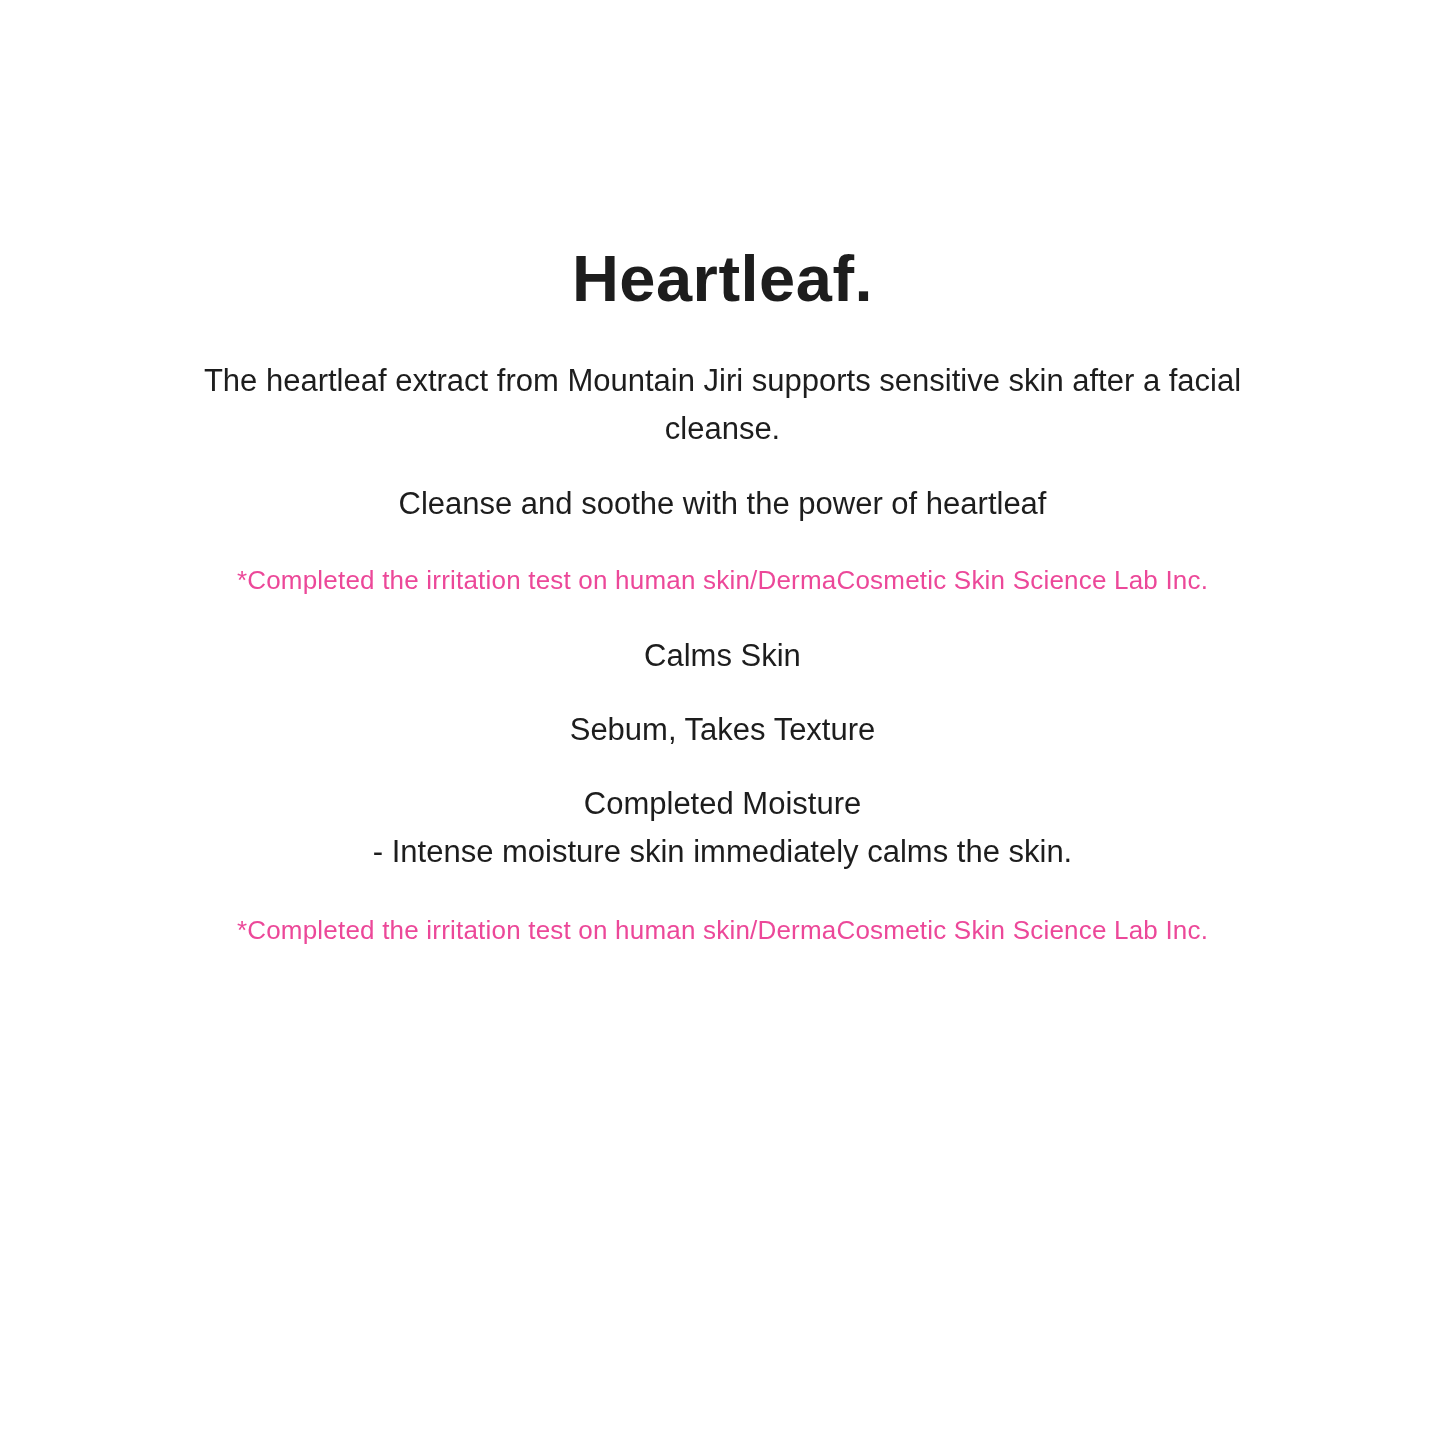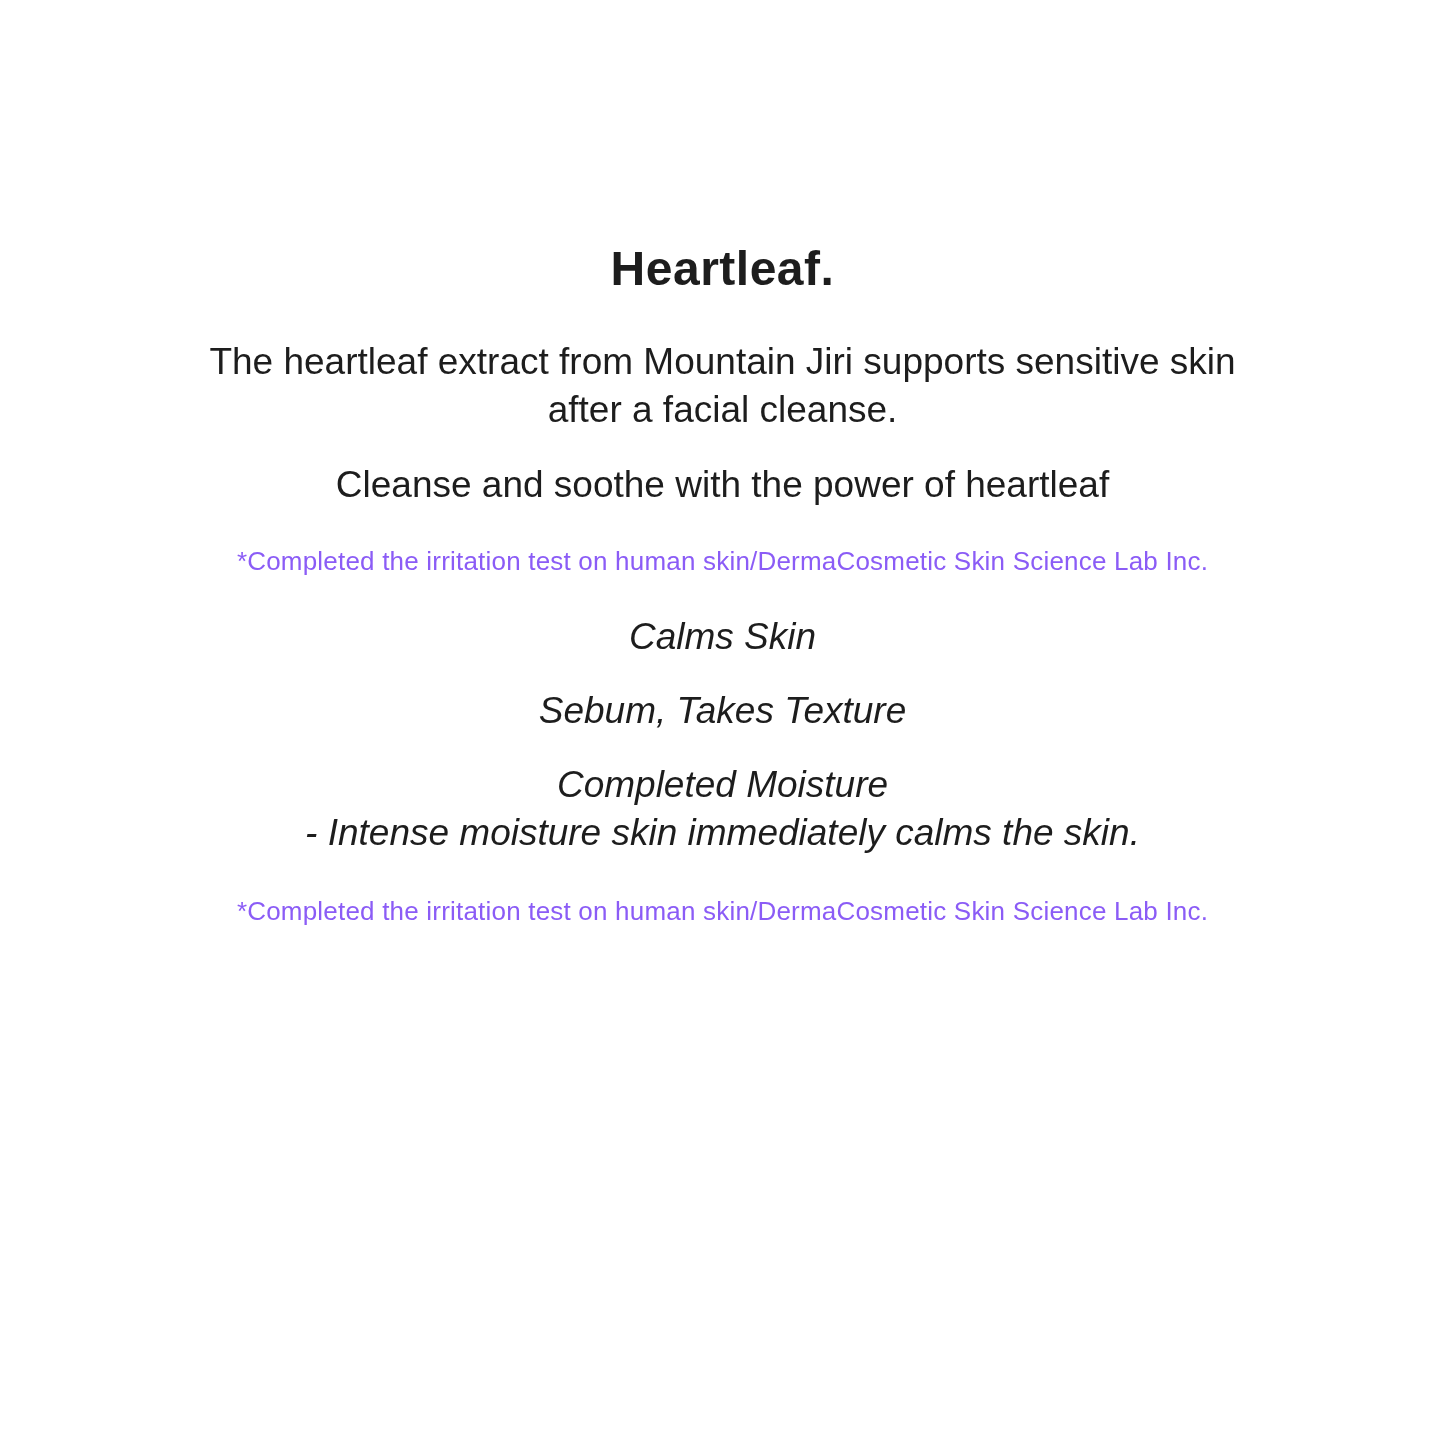--- a/index.html
+++ b/index.html
@@ -15,58 +15,57 @@
     overflow: hidden;
   }
   .content {
     width: 1240px;
     margin: 0 auto;
     padding-top: 243px;
     text-align: center;
   }
   .section-title {
     margin: 0;
-    font-size: 48px;
+    font-size: 65px;
     line-height: 1.1;
     font-weight: 600;
     letter-spacing: 0.5px;
     color: #1d1d1d;
   }
   .body-text {
     margin: 0;
-    font-size: 37px;
+    font-size: 31px;
     line-height: 48px;
     font-weight: 400;
     color: #1d1d1d;
     text-align: center;
   }
   .description {
     max-width: 1040px;
     margin: 42px auto 0 auto;
   }
   .tagline {
     margin-top: 27px;
   }
   .note {
     margin: 0;
     font-size: 26px;
     line-height: 32px;
     font-weight: 400;
-    color: #8b5cf6;
+    color: #ec4899;
     letter-spacing: 0.2px;
   }
   .note-first {
     margin-top: 36px;
   }
   .benefits-title {
     margin-top: 132px;
   }
   .benefit-item {
     margin-top: 0;
-    font-style: italic;
   }
   .benefit-item-first {
     margin-top: 36px;
   }
   .benefit-item + .benefit-item {
     margin-top: 26px;
   }
   .note-last {
     margin-top: 38px;
   }

